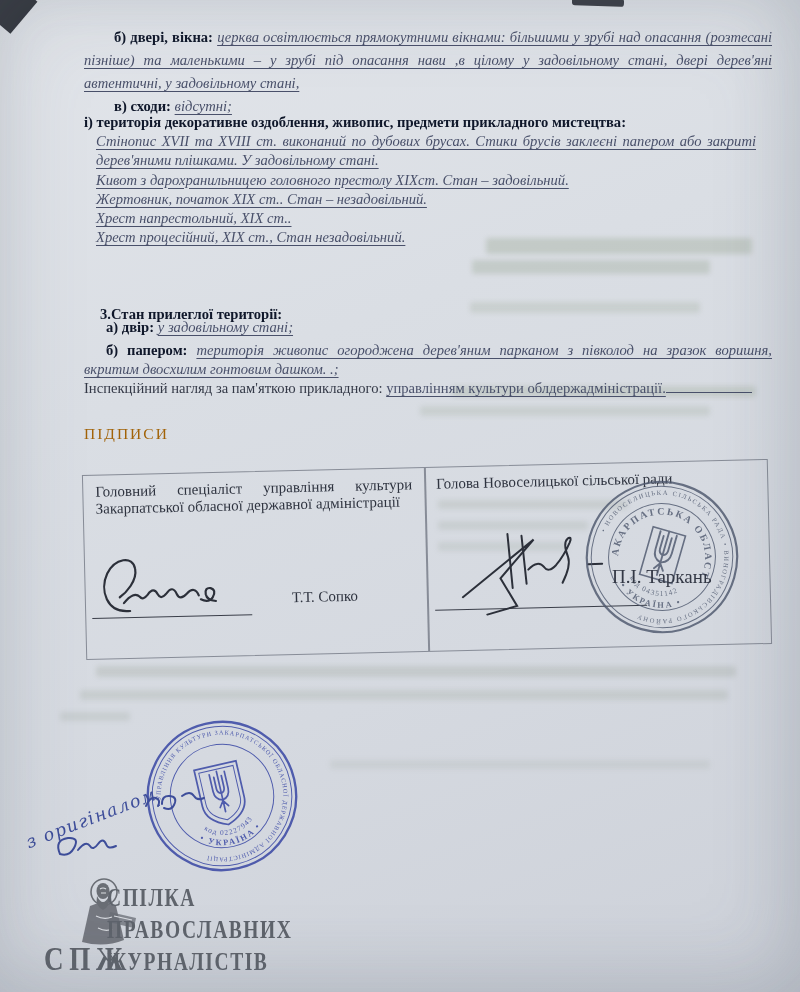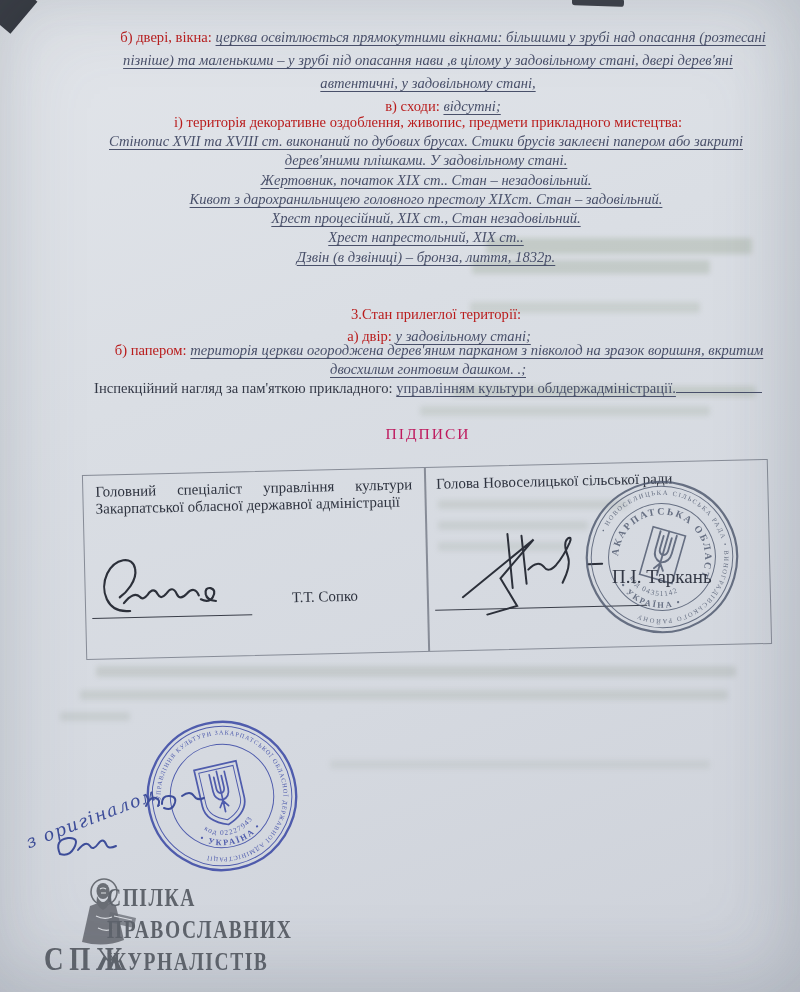--- a/index.html
+++ b/index.html
@@ -5,35 +5,35 @@
   html,body{margin:0;padding:0;}
   body{
     width:800px;height:992px;position:relative;overflow:hidden;
     font-family:"Liberation Serif", serif;
     background:linear-gradient(160deg,#e2e5ea 0%,#dadee4 35%,#d5d9e0 65%,#cdd1d9 100%);
   }
   .vignette{position:absolute;inset:0;pointer-events:none;z-index:9;
     box-shadow:inset 0 0 90px rgba(90,98,112,.18), inset -12px -18px 60px rgba(90,98,112,.12);}
   
   .doc{position:absolute;left:84px;top:0;width:688px;color:#343947;font-size:14.6px;z-index:2;}
-  .doc p{margin:0;text-align:center;}
+  .doc p{margin:0;}
   .blk{position:absolute;left:0;width:100%;}
   .just{text-align:justify;}
-  .lbl{font-weight:normal;color:#b91c1c;}
+  .lbl{font-weight:bold;color:#0f172a;}
   .fill{font-style:italic;color:#49506a;text-decoration:underline;
         text-decoration-thickness:1px;text-underline-offset:3px;}
   .lh23{line-height:23px;}
   .lh19{line-height:19.3px;}
   .indent30{text-indent:30px;}
   .indent16{text-indent:16px;}
   .ilist{position:absolute;left:12px;width:calc(100% - 28px);}
   .trail-rule{display:inline-block;width:86px;border-bottom:1px solid #49506a;height:12px;}
   
-  .signs-title{position:absolute;left:84px;top:425px;width:688px;text-align:center;
-    letter-spacing:2px;font-size:15.5px;color:#be185d;z-index:2;}
+  .signs-title{position:absolute;left:84px;top:425px;width:688px;text-align:left;
+    letter-spacing:2px;font-size:15.5px;color:#a16207;z-index:2;}
   .sig-table{position:absolute;left:84px;top:467px;width:684px;height:183px;
     border:1.5px solid #878c97;transform:rotate(-1.35deg);z-index:2;}
   .sig-div{position:absolute;left:341px;top:0;bottom:0;width:1.5px;background:#878c97;}
   .cellL{position:absolute;left:0;top:0;width:317px;height:100%;padding:8px 12px;font-size:15px;color:#2f3440;}
   .cellR{position:absolute;left:343px;right:0;top:0;height:100%;padding:8px 10px;font-size:15px;color:#2f3440;}
   .sigline{position:absolute;border-bottom:1.3px solid #3a3e49;}
   .sig-name{position:absolute;font-size:15px;color:#2f3440;white-space:nowrap;}
   
   .stampR{position:absolute;left:583px;top:478px;width:158px;height:158px;z-index:4;
     transform:rotate(16deg);opacity:.82;}
@@ -94,32 +94,31 @@
 <div class="doc">
 
   <p class="blk just lh23 indent30" style="top:26px"><span class="lbl">б) двері, вікна:</span> <span class="fill">церква освітлюється прямокутними вікнами: більшими у зрубі над опасання (розтесані пізніше) та маленькими – у зрубі під опасання нави ,в цілому у задовільному стані, двері дерев'яні автентичні, у задовільному стані,</span></p>
 
   <p class="blk lh19 indent30" style="top:97px"><span class="lbl">в) сходи:</span> <span class="fill">відсутні;</span></p>
 
   <p class="blk just lh19" style="top:113px"><span class="lbl indent16">і) територія декоративне оздоблення, живопис, предмети прикладного мистецтва:</span></p>
 
   <div class="ilist" style="top:132px">
     <p class="just lh19"><span class="fill">Стінопис XVII та XVIII ст. виконаний по дубових брусах. Стики брусів заклеєні папером або закриті дерев'яними плішками. У задовільному стані.</span></p>
+    <p class="lh19"><span class="fill">Кивот з дарохранильницею головного престолу  XIXст. Стан – задовільний.</span></p>
     <p class="lh19"><span class="fill">Жертовник, початок XIX ст.. Стан – незадовільний.</span></p>
-    <p class="lh19"><span class="fill">Кивот з дарохранильницею головного престолу  XIXст. Стан – задовільний.</span></p>
+    <p class="lh19"><span class="fill">Хрест напрестольний, XIX ст..</span></p>
     <p class="lh19"><span class="fill">Хрест процесійний, XIX ст., Стан незадовільний.</span></p>
-    <p class="lh19"><span class="fill">Хрест напрестольний, XIX ст..</span></p>
-    <p class="lh19"><span class="fill">Дзвін (в дзвіниці) – бронза, лиття, 1832р.</span></p>
   </div>
 
   <p class="blk lh19 indent16" style="top:305px"><span class="lbl">3.Стан прилеглої території:</span></p>
 
-  <p class="blk lh19" style="top:327px;text-indent:22px"><span class="lbl">а) двір:</span> <span class="fill">у задовільному стані;</span></p>
-
-  <p class="blk just lh19" style="top:341px;text-indent:22px"><span class="lbl">б) папером:</span> <span class="fill">територія церкви огороджена дерев'яним парканом з півколод на зразок воришня, вкритим двосхилим гонтовим дашком. .;</span></p>
+  <p class="blk lh19" style="top:318px;text-indent:22px"><span class="lbl">а) двір:</span> <span class="fill">у задовільному стані;</span></p>
+
+  <p class="blk just lh19" style="top:341px;text-indent:22px"><span class="lbl">б) папером:</span> <span class="fill">територія живопис огороджена дерев'яним парканом з півколод на зразок воришня, вкритим двосхилим гонтовим дашком. .;</span></p>
 
   <p class="blk lh19" style="top:379px"><span>Інспекційний нагляд за пам'яткою прикладного:</span> <span class="fill" style="font-style:normal">управлінням культури облдержадміністрації.</span><span class="trail-rule"></span></p>
 </div>
 
 <div class="signs-title">ПІДПИСИ</div>
 
 <div class="sig-table">
   <div class="sig-div"></div>
 
   <div class="cellL">

